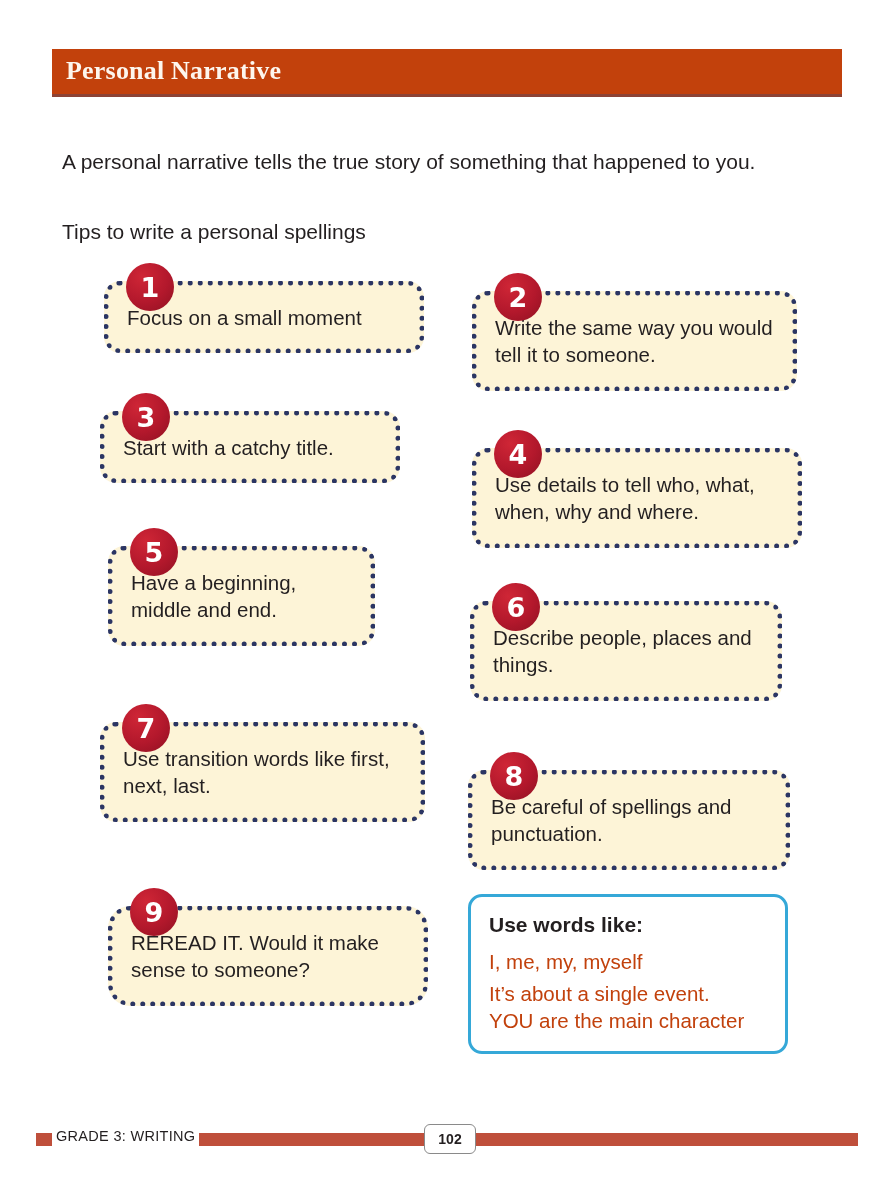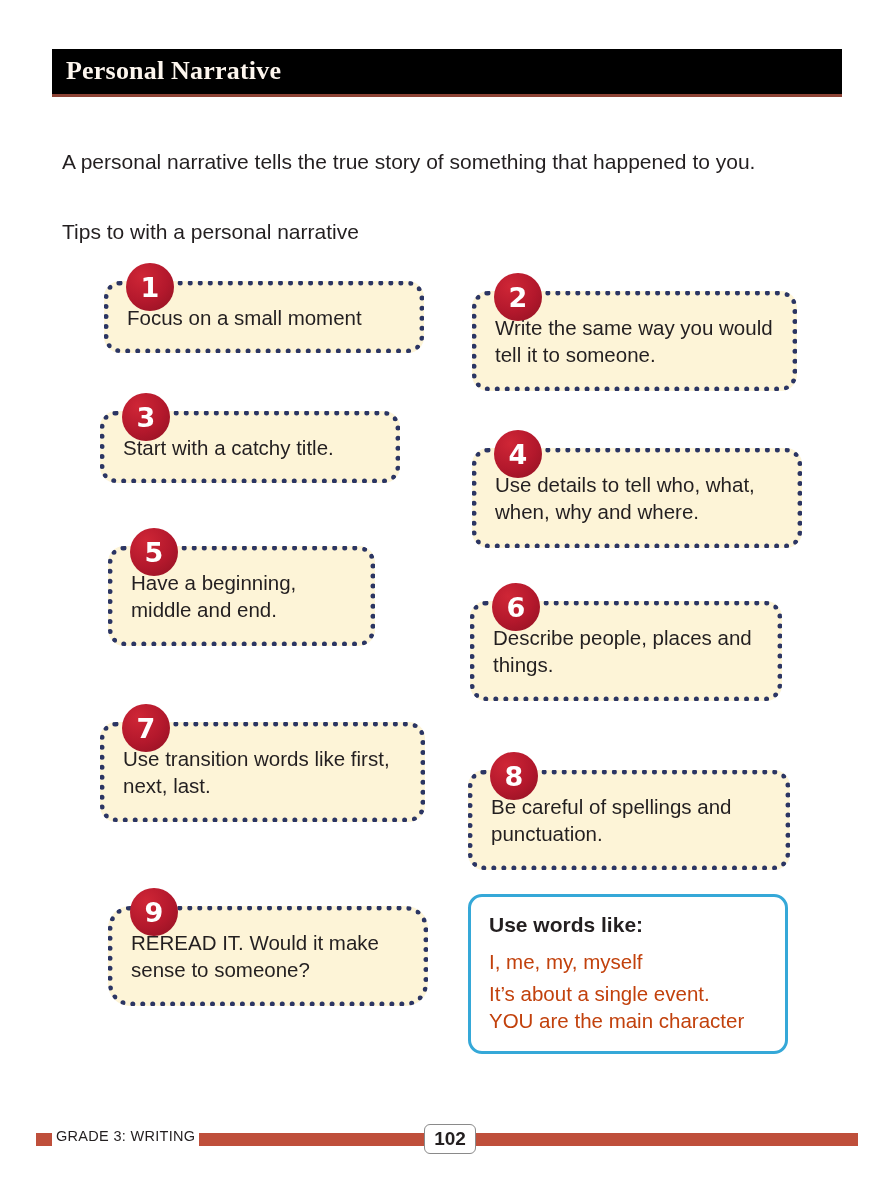--- a/index.html
+++ b/index.html
@@ -15,21 +15,21 @@
     overflow: hidden;
   }
 
   
   .header-band {
     position: absolute;
     left: 52px;
     top: 49px;
     width: 790px;
     height: 45px;
-    background: #000000;
+    background: #c2410c;
     box-shadow: 0 3px 0 0 #8d4335;
   }
   .header-title {
     position: absolute;
     left: 14px;
     top: 50%;
     transform: translateY(-52%);
     color: #fdf6ee;
     font-family: "Liberation Serif", serif;
     font-weight: bold;
@@ -187,33 +187,33 @@
     width: 52px;
     height: 30px;
     background: #ffffff;
     border: 1.5px solid #8a8a8a;
     border-radius: 6px;
     box-sizing: border-box;
     display: flex;
     align-items: center;
     justify-content: center;
     color: #231f20;
-    font-size: 19px;
+    font-size: 14px;
     font-weight: bold;
   }
 </style>
 </head>
 <body>
 
 <div class="header-band">
   <div class="header-title">Personal Narrative</div>
 </div>
 
 <div class="intro">A personal narrative tells the true story of something that happened to you.</div>
-<div class="intro-2">Tips to with a personal narrative</div>
+<div class="intro-2">Tips to write a personal spellings</div>
 
 <div class="tip" id="tip-1">
   <div class="tip-box">
     <div class="tip-text">Focus on a small moment</div>
   </div>
   <div class="tip-badge">1</div>
 </div>
 
 <div class="tip" id="tip-2">
   <div class="tip-box">

